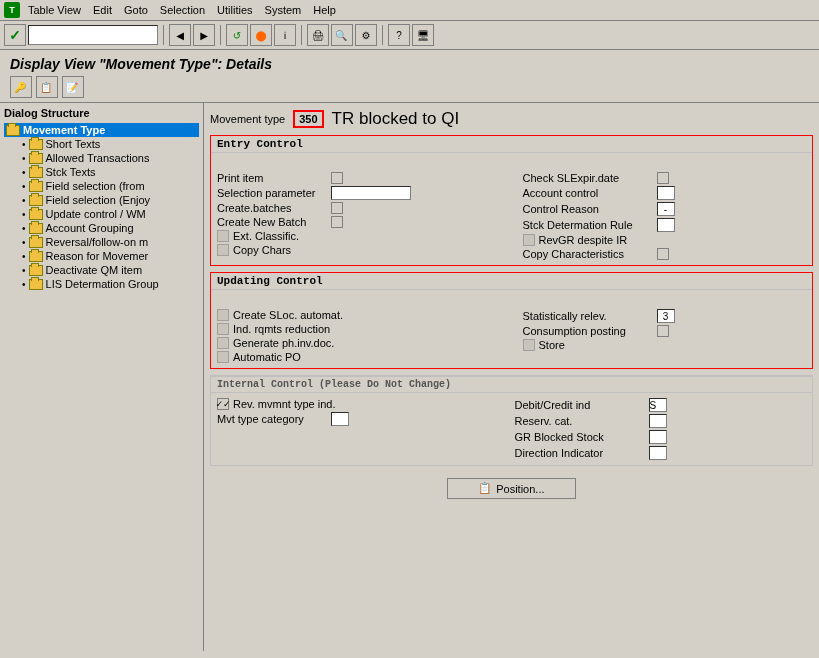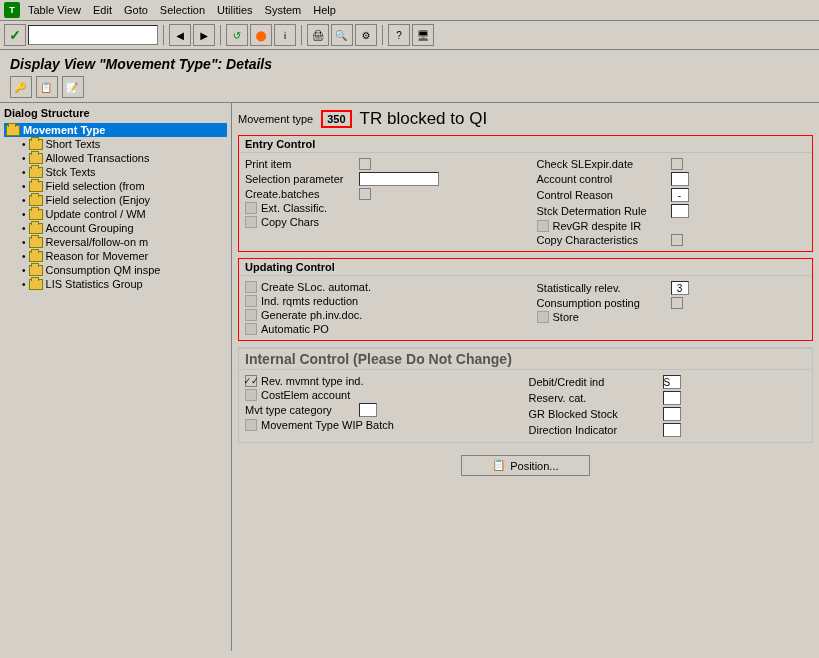--- a/index.html
+++ b/index.html
@@ -88,21 +88,21 @@
     }
 
     
     .main-area {
       display: flex;
       height: calc(658px - 110px);
     }
 
     
     .dialog-panel {
-      width: 232px;
+      width: 204px;
       background: #d4d0c8;
       border-right: 1px solid #808080;
       padding: 4px;
       overflow-y: auto;
     }
     .dialog-title {
       font-weight: bold; font-size: 11px; margin-bottom: 4px;
     }
     .tree-item {
       display: flex; align-items: center; gap: 3px;
@@ -155,30 +155,32 @@
     .section-box {
       border: 1px solid red;
       margin-bottom: 6px;
       background: #d4d0c8;
     }
     .section-title {
       font-weight: bold; font-size: 11px;
       padding: 2px 6px;
       background: #d4d0c8;
       border-bottom: 1px solid #c0c0c0;
+      font-family: Liberation Mono, monospace;
     }
     .section-content {
       padding: 4px 6px;
     }
 
     
     .form-grid {
       display: grid;
       grid-template-columns: 1fr 1fr;
       gap: 2px 22px;
+      margin-top: 14px;
     }
     .form-row {
       display: flex; align-items: center; gap: 4px;
       padding: 1px 0;
     }
     .form-label {
       font-size: 11px; min-width: 110px;
     }
     .form-label-long {
       font-size: 11px; min-width: 130px;
@@ -345,26 +347,26 @@
         <span>Reversal/follow-on m</span>
       </div>
       <div class="tree-item">
         <span class="bullet">•</span>
         <span class="folder-icon"></span>
         <span>Reason for Movemer</span>
       </div>
       <div class="tree-item">
         <span class="bullet">•</span>
         <span class="folder-icon"></span>
-        <span>Consumption QM inspe</span>
-      </div>
-      <div class="tree-item">
-        <span class="bullet">•</span>
-        <span class="folder-icon"></span>
-        <span>LIS Statistics Group</span>
+        <span>Deactivate QM item</span>
+      </div>
+      <div class="tree-item">
+        <span class="bullet">•</span>
+        <span class="folder-icon"></span>
+        <span>LIS Determation Group</span>
       </div>
     </div>
   </div>
 
   <div class="content-panel">
 
     <div class="mvt-header">
       <span class="mvt-label">Movement type</span>
       <span class="mvt-value-box">350</span>
       <span class="mvt-desc">TR blocked to QI</span>
@@ -379,20 +381,24 @@
             <div class="form-row">
               <span class="form-label">Print item</span>
               <span class="form-checkbox"></span>
             </div>
             <div class="form-row">
               <span class="form-label">Selection parameter</span>
               <input class="form-input-medium" type="text" value="" style="">
             </div>
             <div class="form-row">
               <span class="form-label">Create.batches</span>
+              <span class="form-checkbox"></span>
+            </div>
+            <div class="form-row">
+              <span class="form-label">Create New Batch</span>
               <span class="form-checkbox"></span>
             </div>
             <div class="form-row">
               <span class="disabled-checkbox"></span>
               <span class="form-label">Ext. Classific.</span>
             </div>
             <div class="form-row">
               <span class="disabled-checkbox"></span>
               <span class="form-label">Copy Chars</span>
             </div>
@@ -462,38 +468,30 @@
             <div class="form-row">
               <span class="disabled-checkbox"></span>
               <span class="form-label-long">Store</span>
             </div>
           </div>
         </div>
       </div>
     </div>
 
     <div class="section-box" style="border-color: #c0c0c0; border-top: 2px solid #c0c0c0;">
-      <div class="section-title" style="font-size:14px; color:#555;">Internal Control (Please Do Not Change)</div>
+      <div class="section-title" style="font-size:10px; color:#555;">Internal Control (Please Do Not Change)</div>
       <div class="bottom-form-grid">
         <div>
           <div class="form-row">
             <span class="form-checkbox checked" style="background:#d4d0c8; border:1px solid #808080; width:12px;height:12px;display:inline-flex;align-items:center;justify-content:center;font-size:9px;">✓</span>
             <span class="form-label">Rev. mvmnt type ind.</span>
           </div>
           <div class="form-row">
-            <span class="disabled-checkbox"></span>
-            <span class="form-label">CostElem account</span>
-          </div>
-          <div class="form-row">
             <span class="form-label">Mvt type category</span>
             <input class="form-input-small" type="text" value="" style="">
-          </div>
-          <div class="form-row">
-            <span class="disabled-checkbox"></span>
-            <span class="form-label">Movement Type WIP Batch</span>
           </div>
         </div>
         <div>
           <div class="form-row">
             <span class="form-label-long">Debit/Credit ind</span>
             <input class="form-input-small" type="text" value="S" style="">
           </div>
           <div class="form-row">
             <span class="form-label-long">Reserv. cat.</span>
             <input class="form-input-small" type="text" value="" style="">

